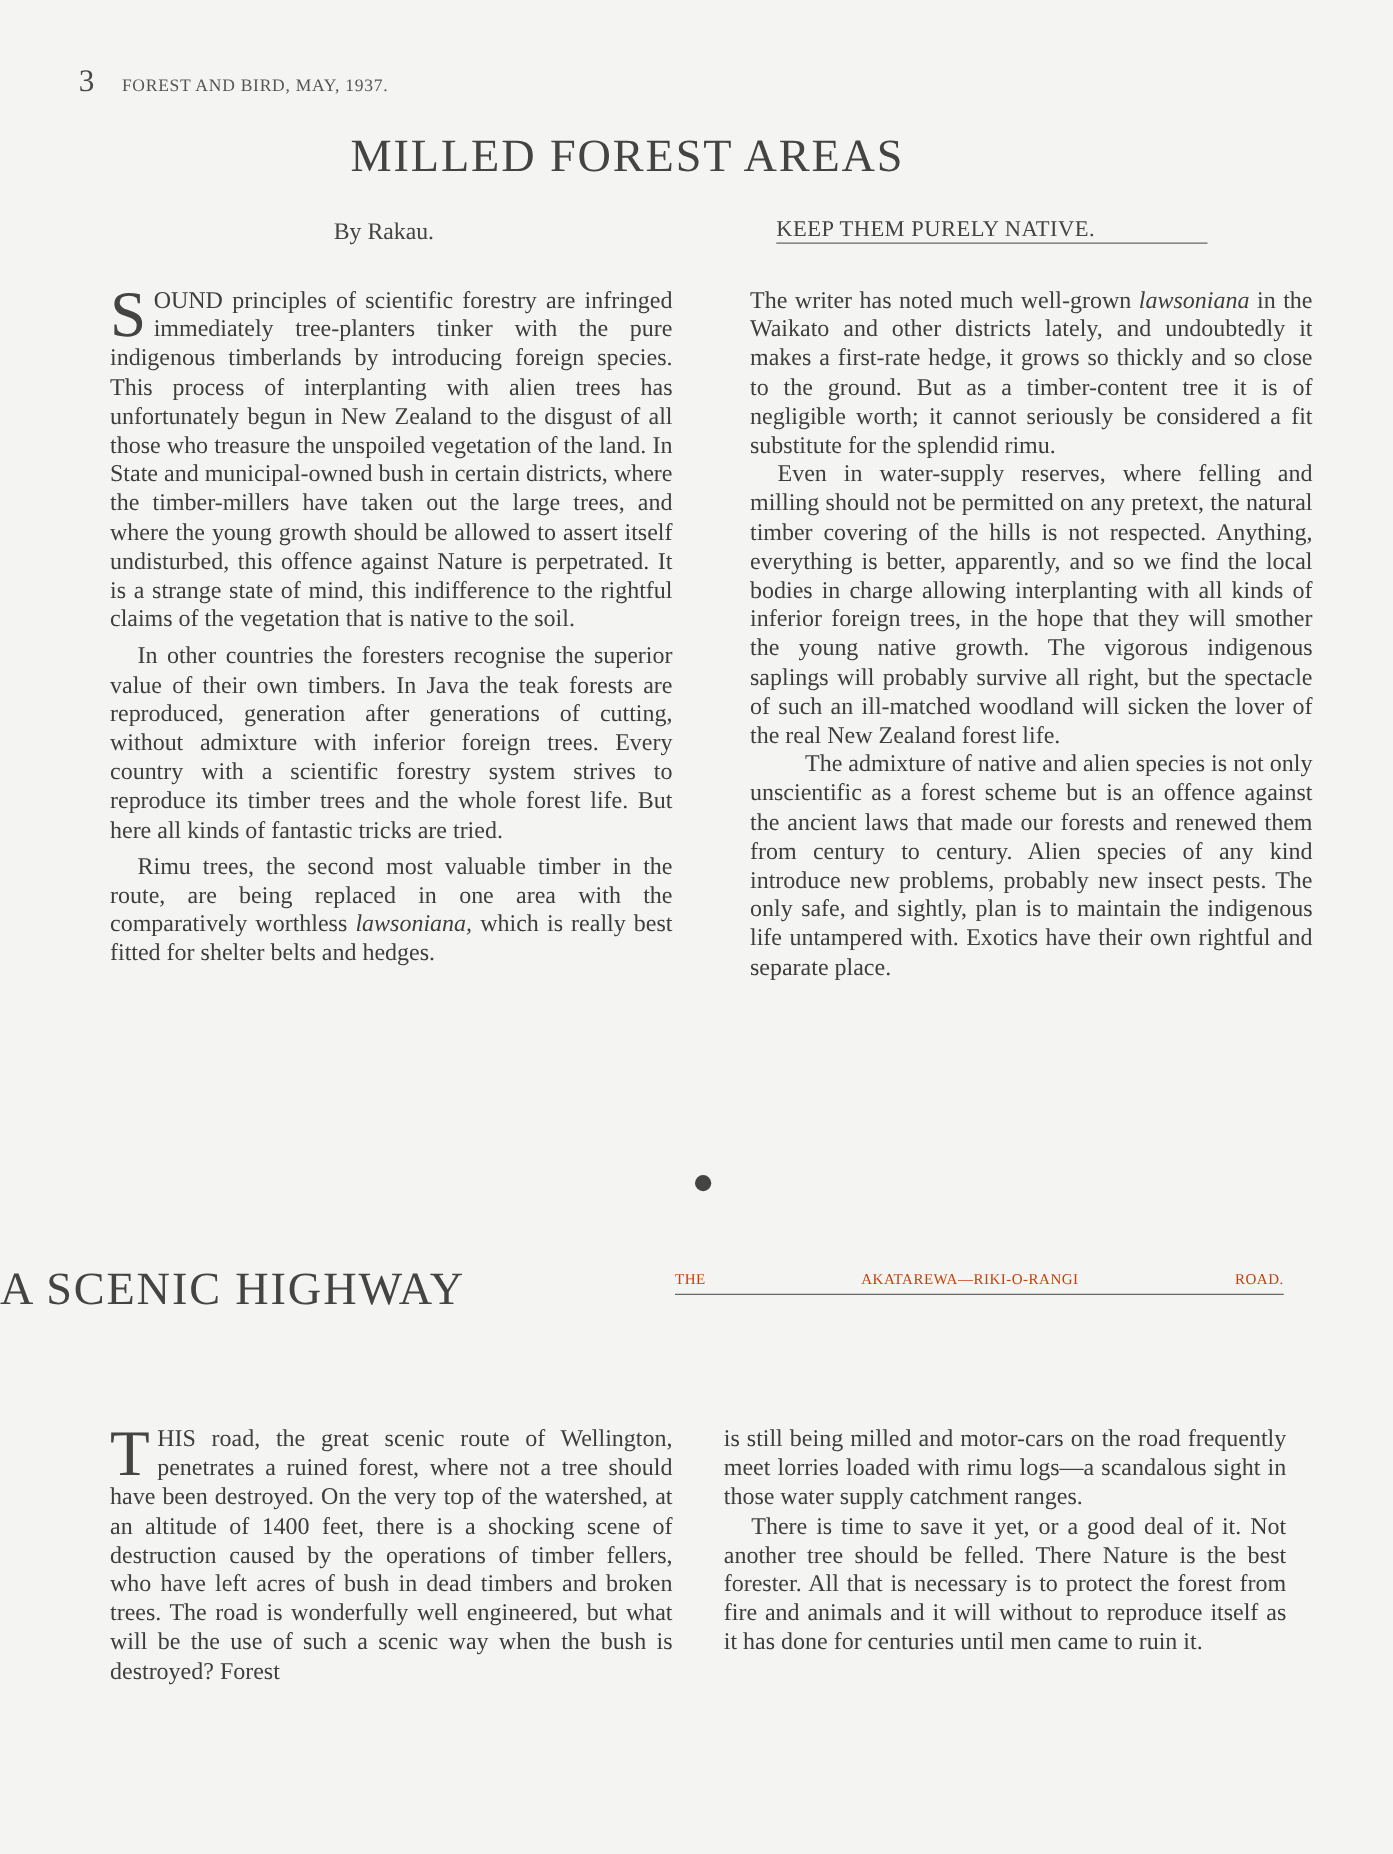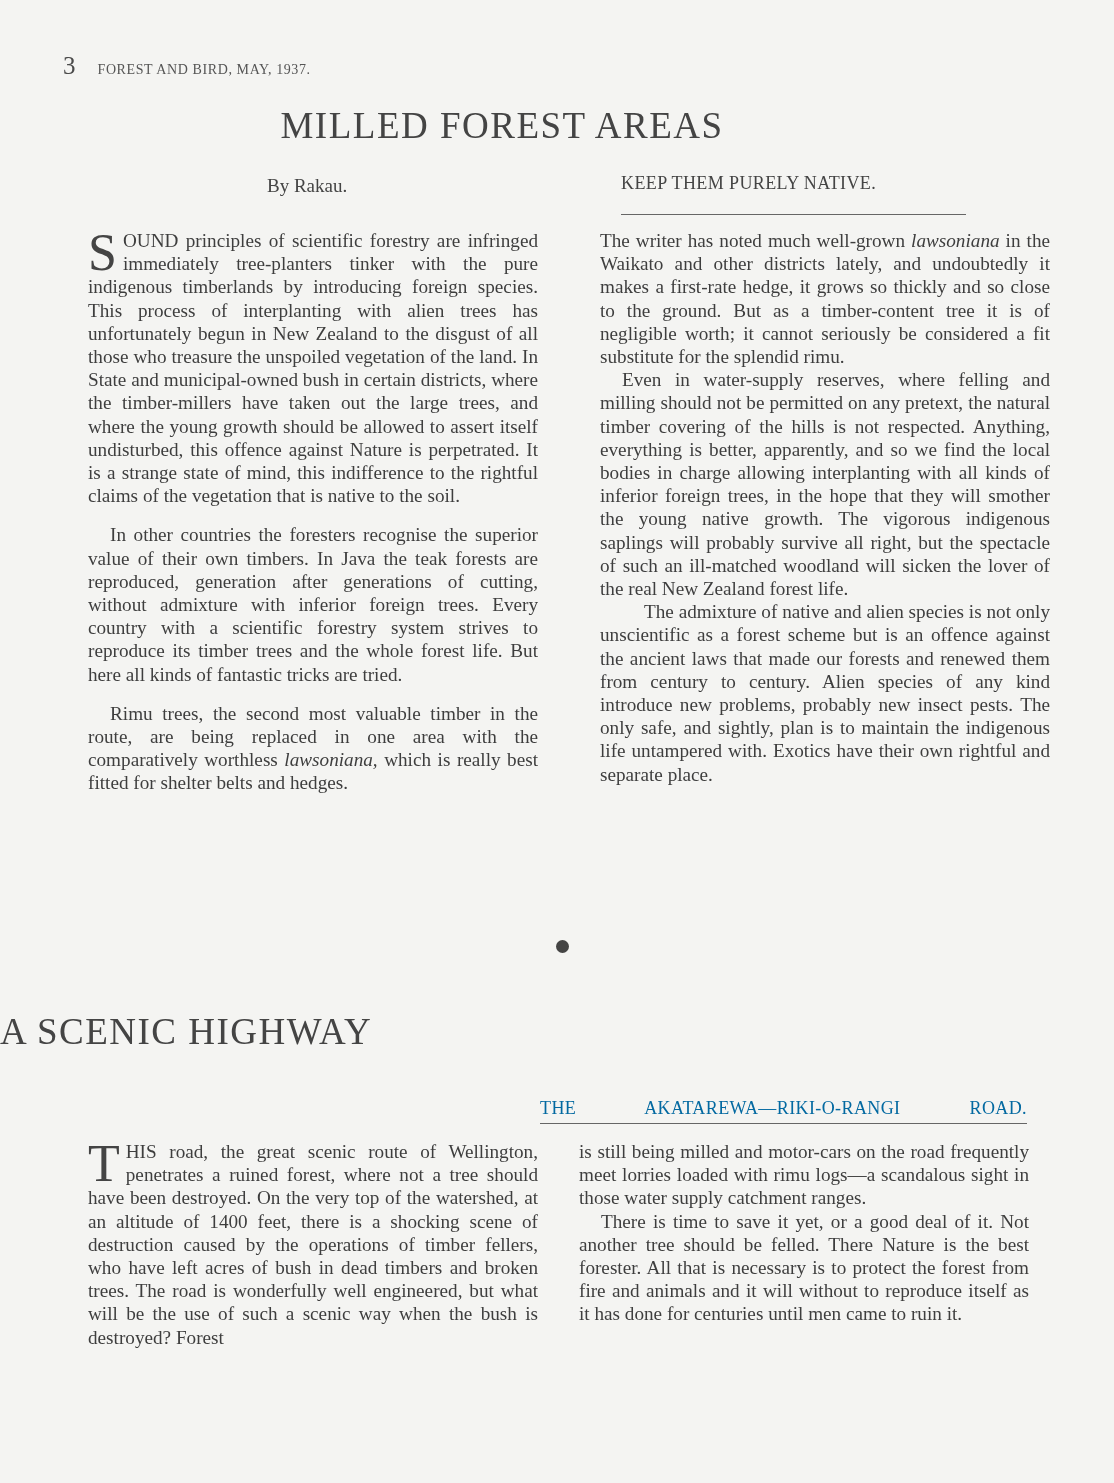--- a/index.html
+++ b/index.html
@@ -13,37 +13,37 @@
   .header { position: absolute; left: 63px; top: 52px; display: flex; align-items: baseline; }
   .page-num { font-size: 25px; color: #4a4a4a; margin-right: 22px; }
   .running-head { font-size: 14px; letter-spacing: 0.6px; color: #555; text-align: right; }
   .title1 {
     position: absolute; left: 0; width: 1004px; top: 104px; text-align: center;
     font-size: 37px; letter-spacing: 1.5px; color: #444; font-weight: normal;
   }
   .byline { position: absolute; left: 267px; top: 175px; font-size: 19px; color: #444; }
   .subhead1 {
     position: absolute; left: 621px; top: 173px; font-size: 18px; color: #444;
-    letter-spacing: 0.4px; padding-bottom: 20px; border-bottom: 1.5px solid #666; width: 345px;
+    letter-spacing: 0.4px; padding-bottom: 0; border-bottom: 1.5px solid #666; width: 345px;
   }
   .col { position: absolute; width: 450px; font-size: 19.2px; line-height: 23.2px; text-align: justify; color: #3e3e3e; }
   .col p { margin: 0; }
   .col p.ind { text-indent: 22px; }
-  .col p.gap { margin-top: 16px; }
+  .col p.gap { margin-top: 6px; }
   .col p.ind2 { text-indent: 44px; }
   .dropcap { float: left; font-size: 52px; line-height: 42px; margin: 3px 6px 0 0; color: #444; }
   .col1a { left: 88px; top: 229px; }
   .col1b { left: 600px; top: 229px; }
   .bullet { position: absolute; left: 556px; top: 940px; width: 13px; height: 13px; border-radius: 50%; background: #444; }
   .title2 {
     position: absolute; left: 0; width: 1114px; top: 1010px; 
     font-size: 37px; letter-spacing: 1.5px; color: #444;
   }
   .subhead2 {
-    position: absolute; left: 540px; top: 1098px; font-size: 18px; color: #0369a1; letter-spacing: 0.4px;
+    position: absolute; left: 540px; top: 1016px; font-size: 12px; color: #c2410c; letter-spacing: 0.4px;
     padding-bottom: 4px; border-bottom: 1.5px solid #666; width: 487px; text-align: justify; text-align-last: justify;
   }
   .col2a { left: 88px; top: 1140px; }
   .col2b { left: 579px; top: 1140px; }
 </style>
 </head>
 <body>
 
 <div class="header">
   <span class="page-num">3</span>

